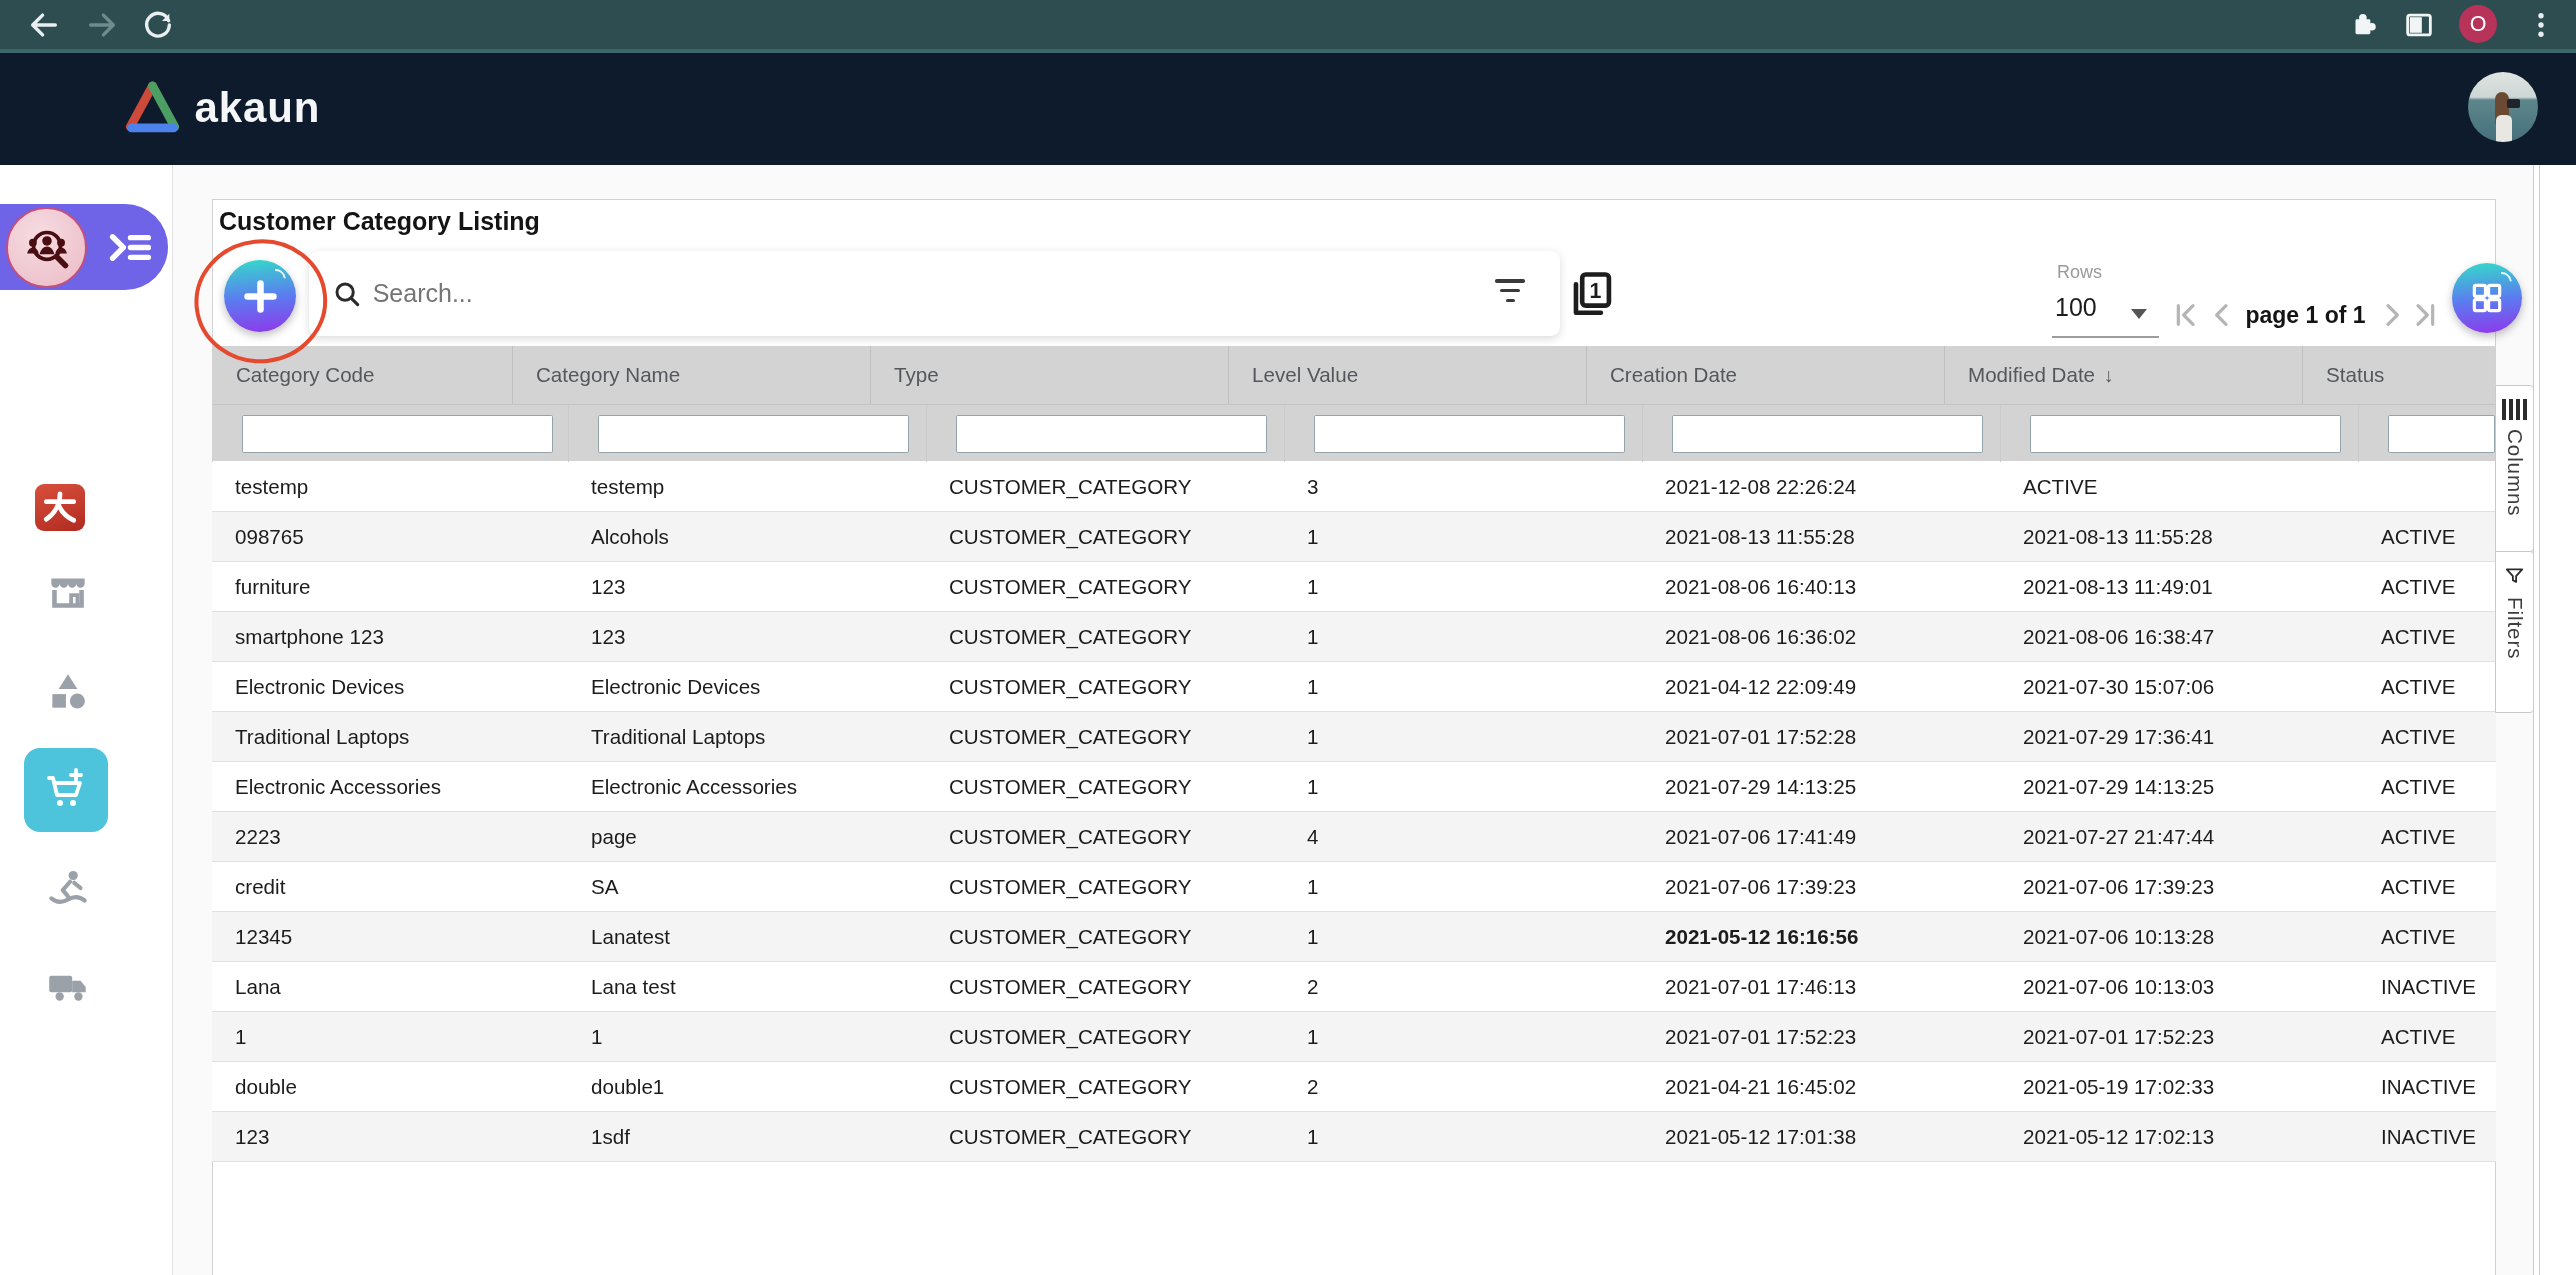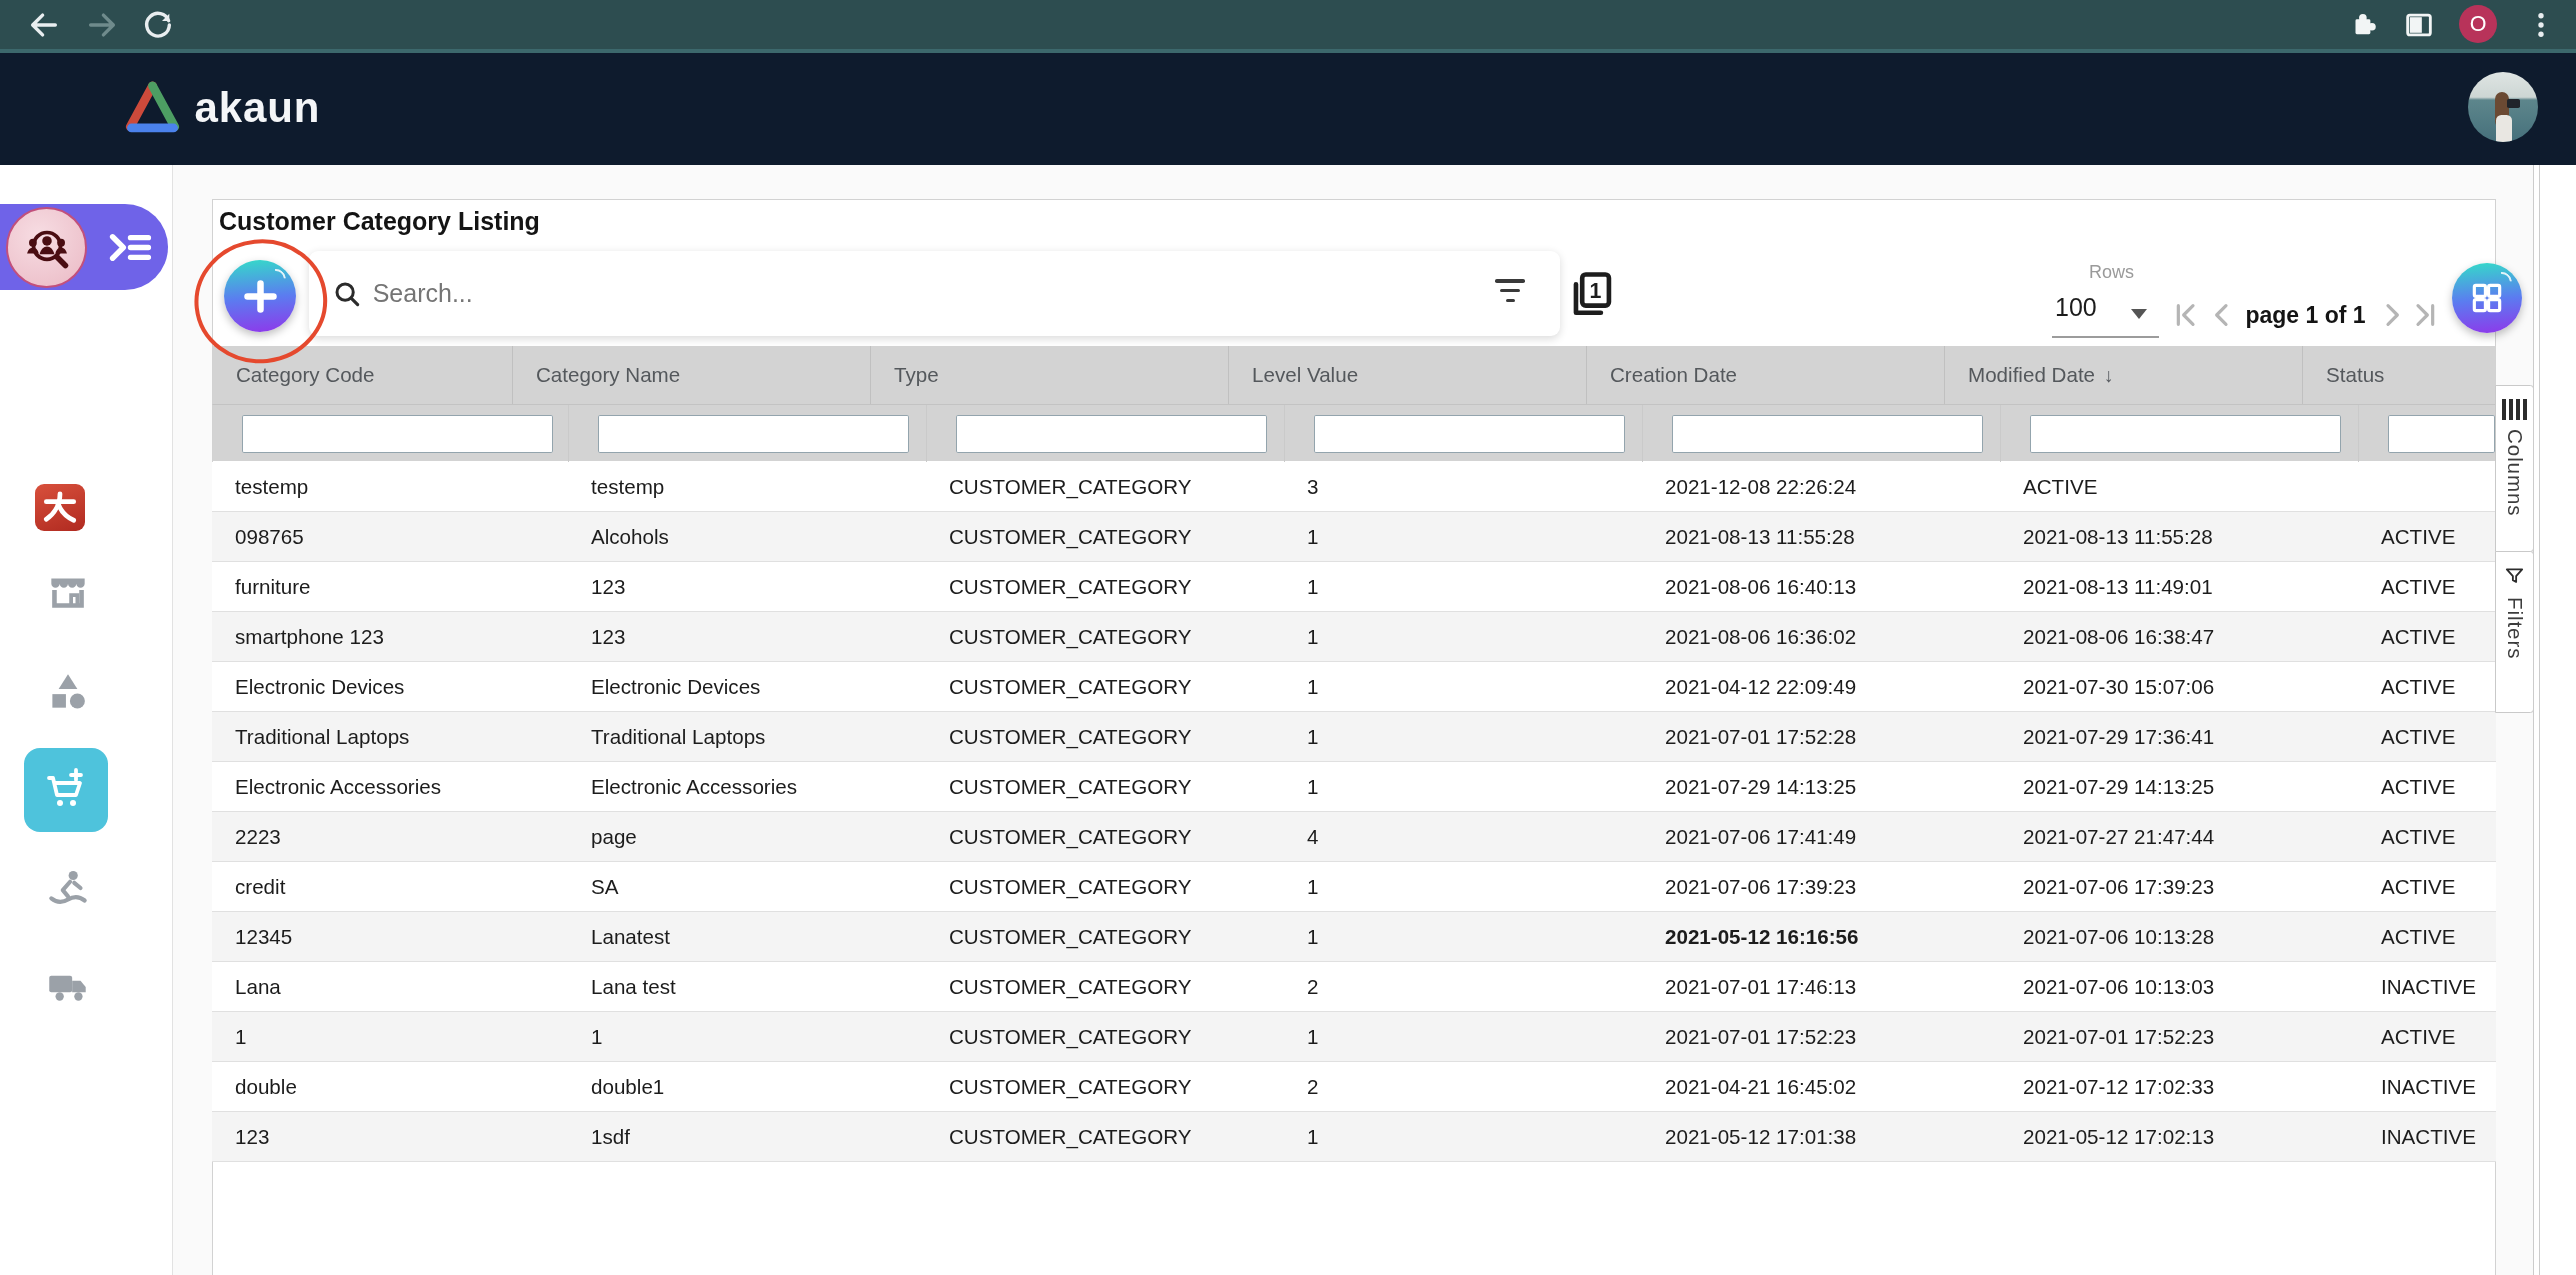--- a/index.html
+++ b/index.html
@@ -51,21 +51,21 @@
 
   .annot { position:absolute; left:183px; top:228px; width:161px; height:152px; z-index:7; pointer-events:none; }
 
   .search-bar { position:absolute; left:309px; top:251px; width:1251px; height:85px; background:#fff; border-radius:9px; box-shadow:0 2.7px 9px rgba(0,0,0,0.14); display:flex; align-items:center; }
   .search-ph { color:#8a8a8a; font-size:25px; margin-left:10.7px; }
   .filter-lines { position:absolute; right:34px; top:28px; width:32px; height:29px; }
   .filter-lines div { background:#3a3a3a; border-radius:1.8px; margin:0 auto 6.3px; }
 
   .copy1 { position:absolute; left:1567px; top:270px; width:50px; height:57px; }
 
-  .rows-label { position:absolute; left:2057px; top:262px; font-size:18px; color:#9a9a9a;margin-left:32px; }
+  .rows-label { position:absolute; left:2057px; top:262px; font-size:18px; color:#9a9a9a; }
   .rows-value { position:absolute; left:2055px; top:293px; font-size:25px; color:#1c1c1c; }
   .rows-caret { position:absolute; left:2131px; top:309px; width:0; height:0; border-left:8px solid transparent; border-right:8px solid transparent; border-top:10.7px solid #555; }
   .rows-underline { position:absolute; left:2052px; top:336px; width:107px; height:1.8px; background:#9c9c9c; }
 
   .pgn-ic { position:absolute; top:299px; width:32px; height:32px; }
   .page-text { position:absolute; left:2240px; top:302px; width:131px; text-align:center; font-size:23px; color:#141414; white-space:nowrap; }
   .page-text .w { font-weight:600; } .page-text .n { font-weight:bold; }
 
   
   .thead { position:absolute; left:212px; top:346px; width:2284px; height:58px; background:#d3d3d3; display:flex; border-left:1.8px solid #d2d2d2; border-right:1.8px solid #d2d2d2; }
@@ -393,21 +393,21 @@
       <div class="td" style="width: 358px;">2021-07-01 17:52:23</div>
       <div class="td" style="width: 358px;">2021-07-01 17:52:23</div>
       <div class="td" style="width: 136px;">ACTIVE</div>
     </div>
     <div class="tr">
       <div class="td" style="width: 356px;">double</div>
       <div class="td" style="width: 358px;">double1</div>
       <div class="td" style="width: 358px;">CUSTOMER_CATEGORY</div>
       <div class="td" style="width: 358px;">2</div>
       <div class="td" style="width: 358px;">2021-04-21 16:45:02</div>
-      <div class="td" style="width: 358px;">2021-07-12 17:02:33</div>
+      <div class="td" style="width: 358px;">2021-05-19 17:02:33</div>
       <div class="td" style="width: 136px;">INACTIVE</div>
     </div>
     <div class="tr alt">
       <div class="td" style="width: 356px;">123</div>
       <div class="td" style="width: 358px;">1sdf</div>
       <div class="td" style="width: 358px;">CUSTOMER_CATEGORY</div>
       <div class="td" style="width: 358px;">1</div>
       <div class="td" style="width: 358px;">2021-05-12 17:01:38</div>
       <div class="td" style="width: 358px;">2021-05-12 17:02:13</div>
       <div class="td" style="width: 136px;">INACTIVE</div>

